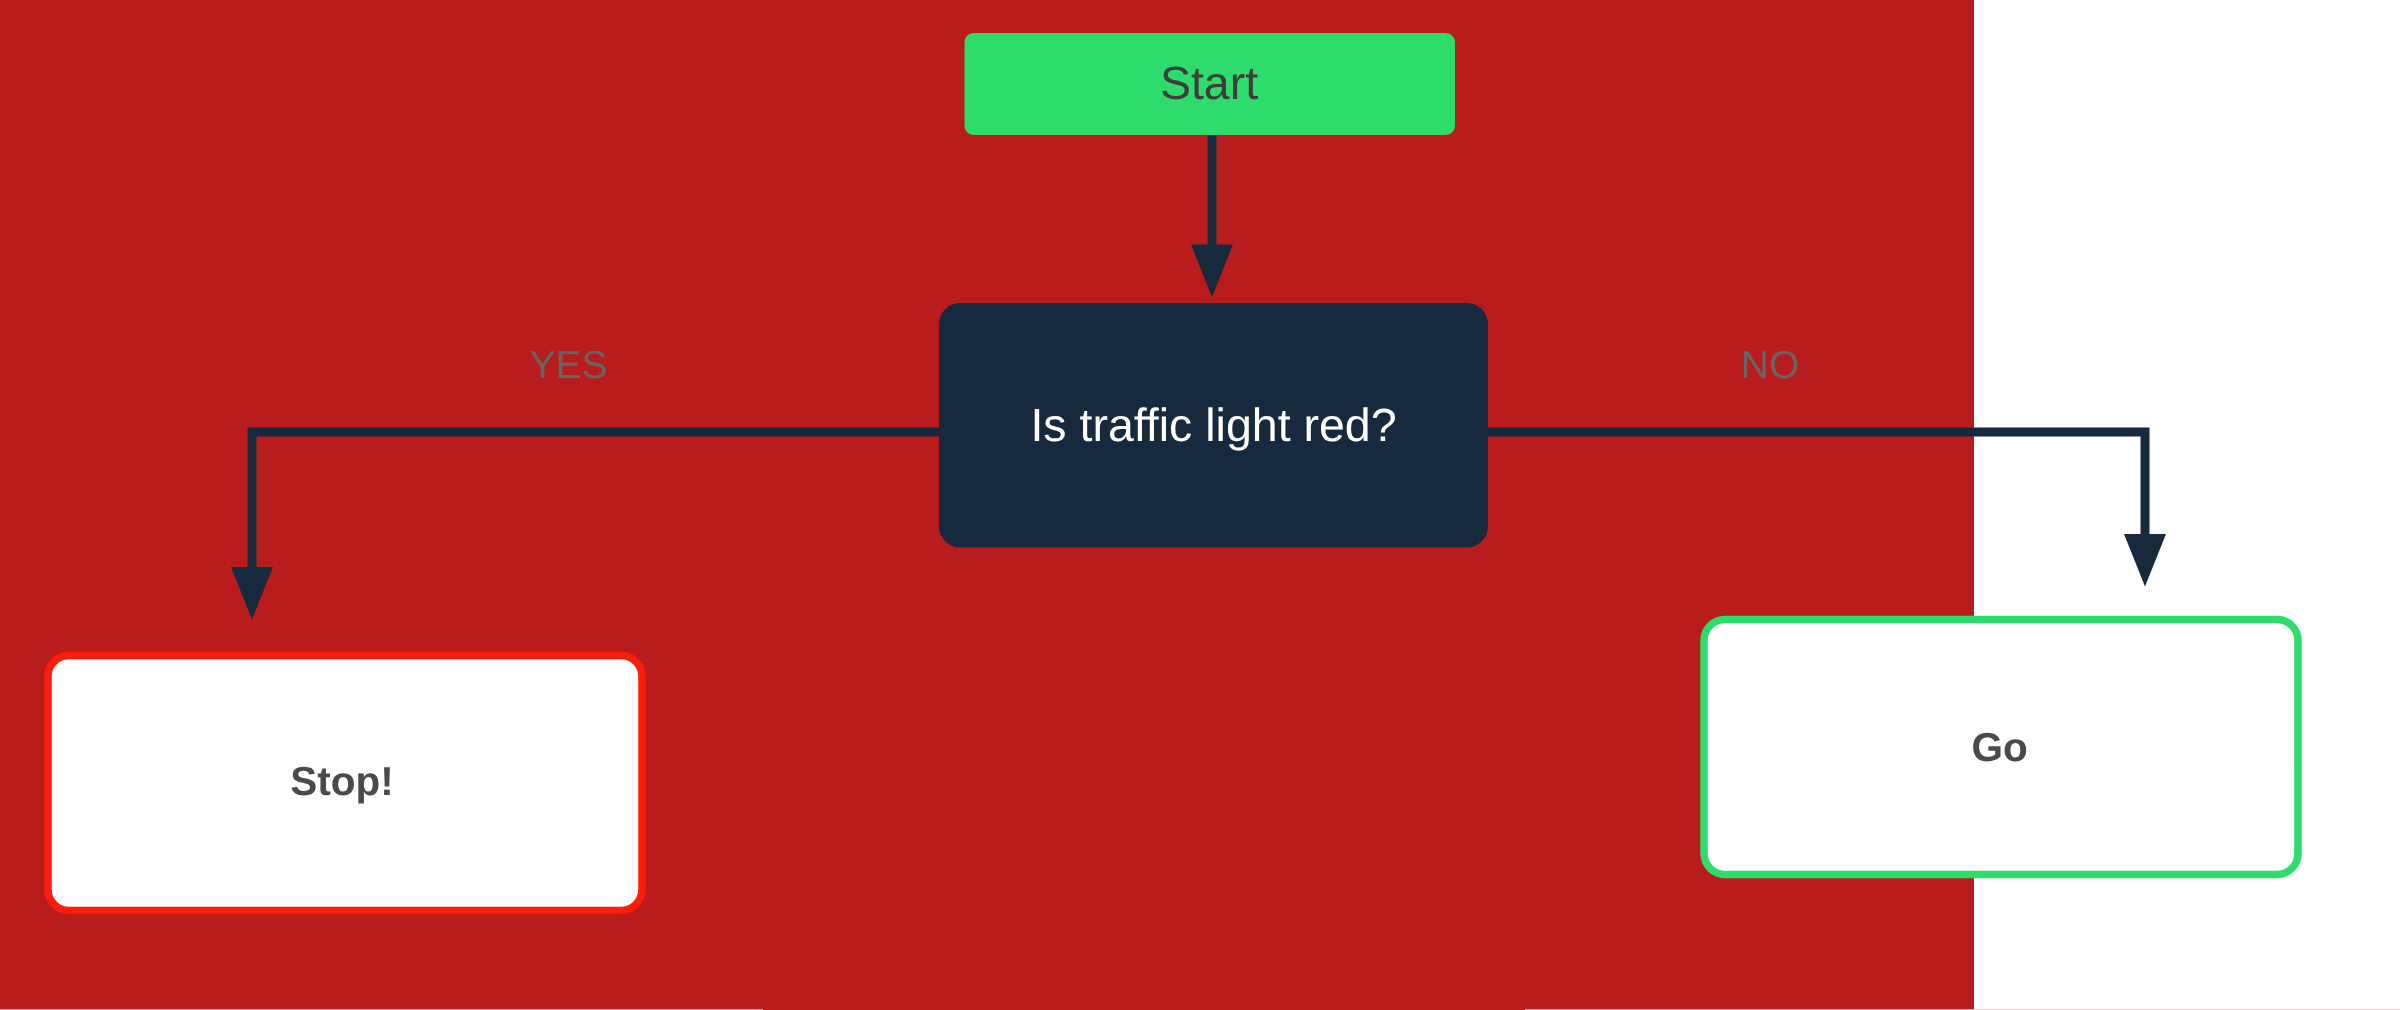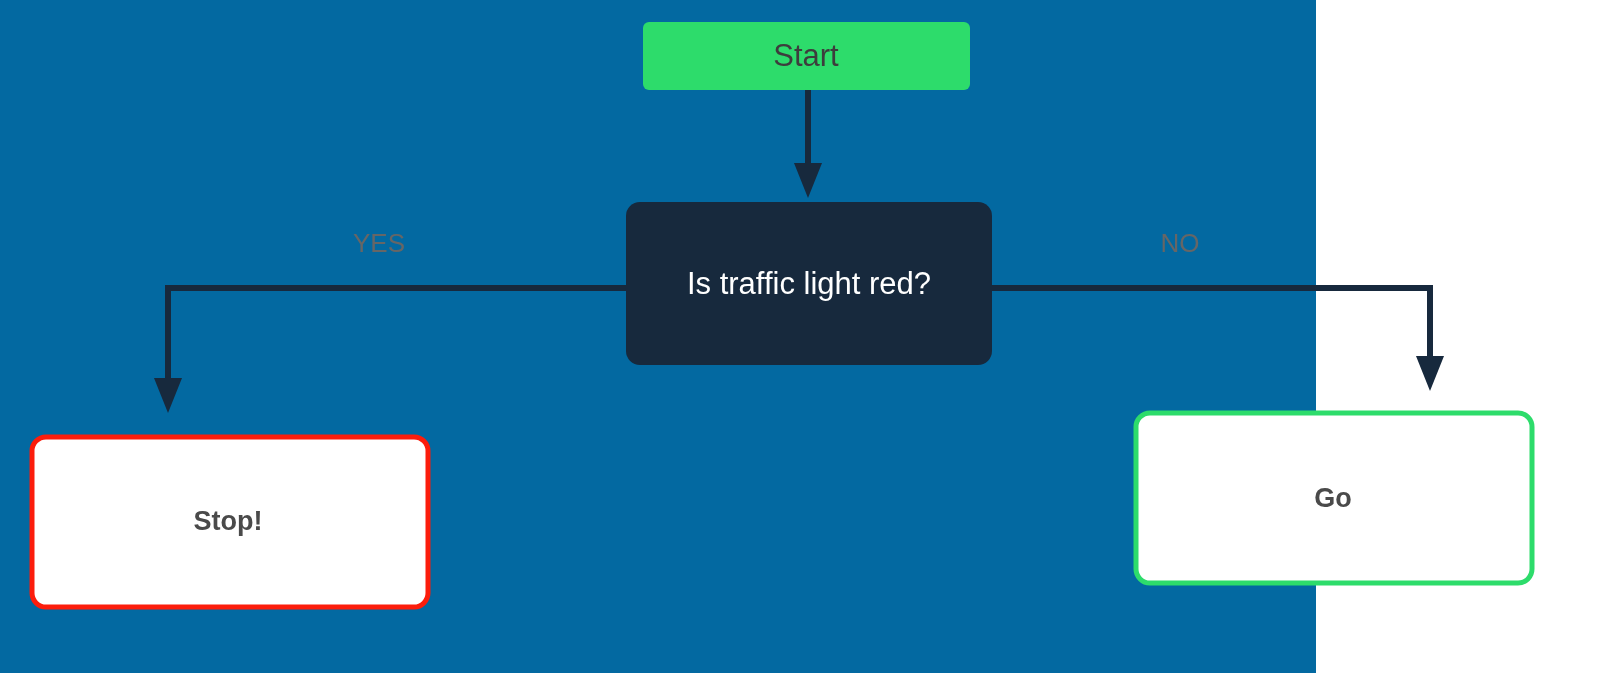--- a/index.html
+++ b/index.html
@@ -10,21 +10,21 @@
   body {
     width: 1600px;
     height: 673px;
     font-family: "Liberation Sans", sans-serif;
     overflow: hidden;
   }
   #flowchart-canvas {
     position: relative;
     width: 1316px;
     height: 673px;
-    background: #0369a1;
+    background: #b91c1c;
   }
   svg.diagram {
     position: absolute;
     top: 0;
     left: 0;
     width: 1600px;
     height: 673px;
     display: block;
   }
   .node-text {

